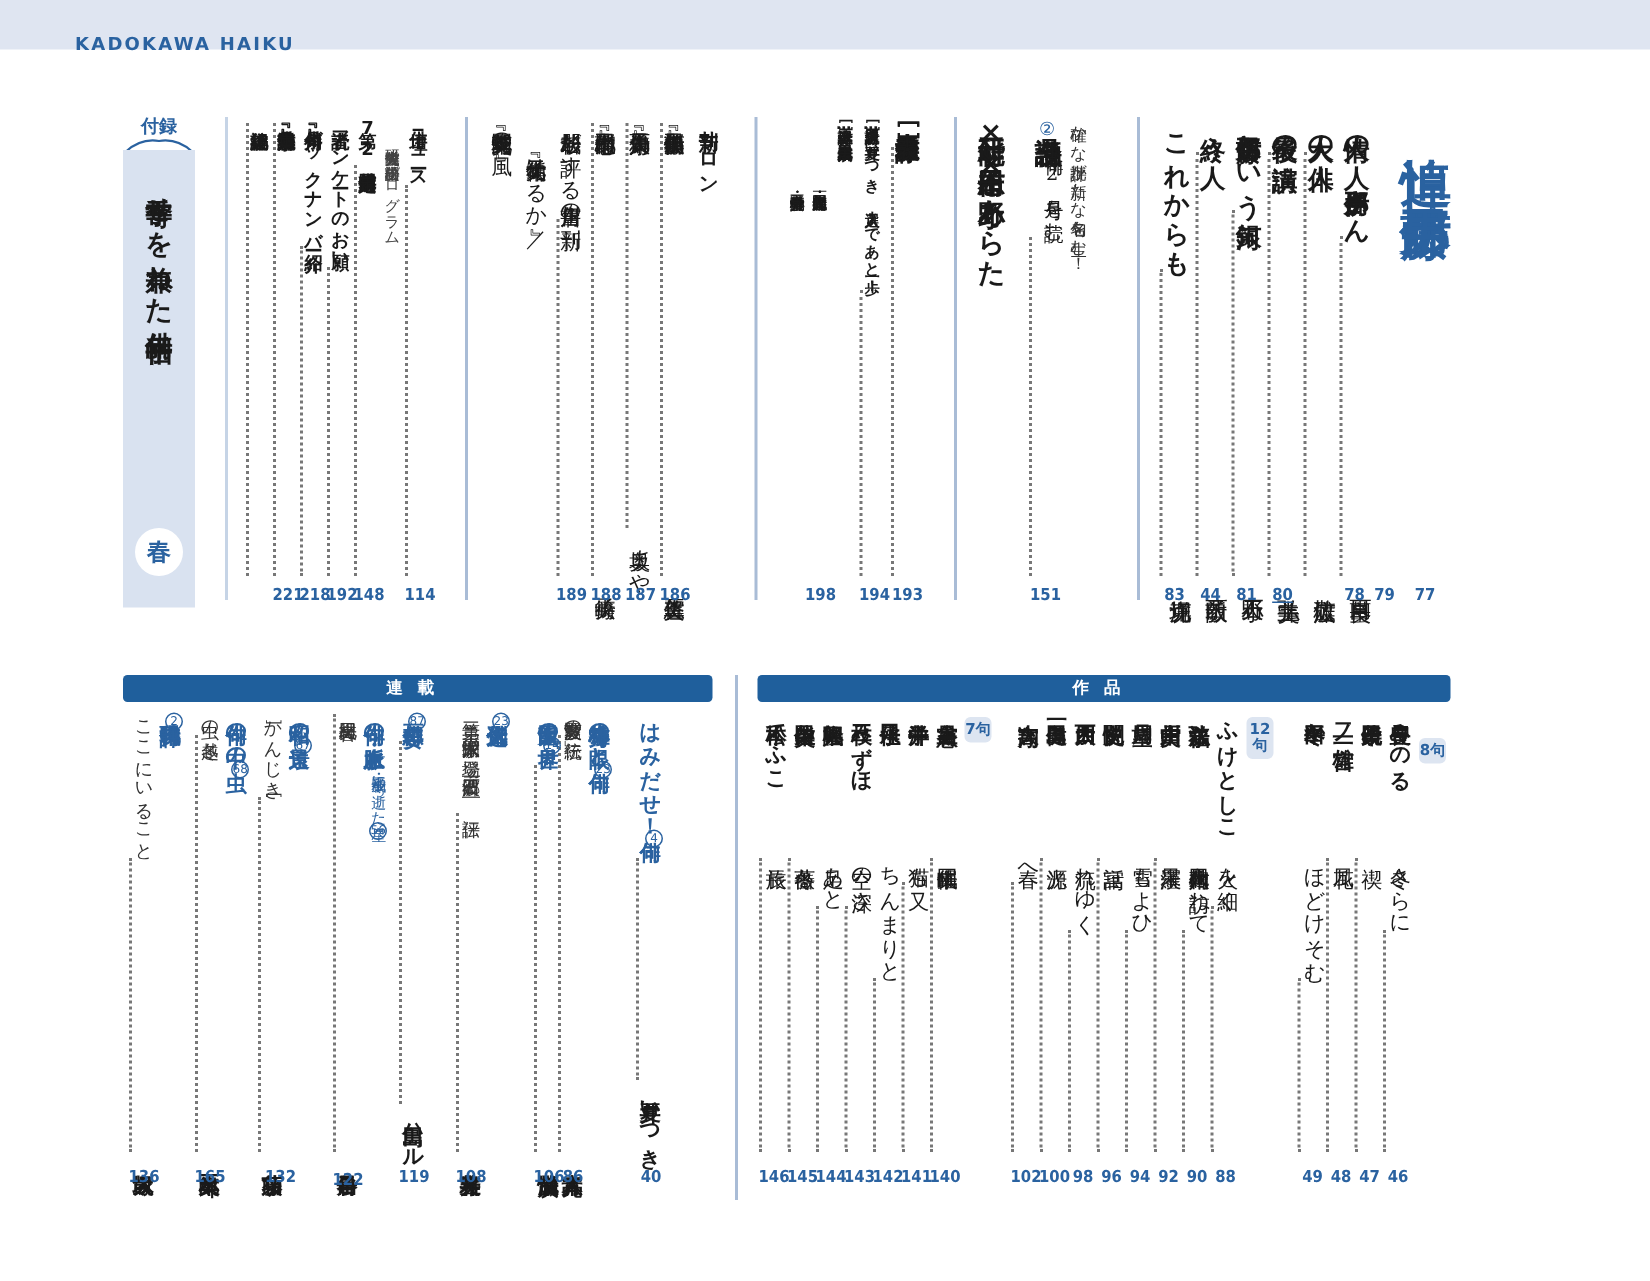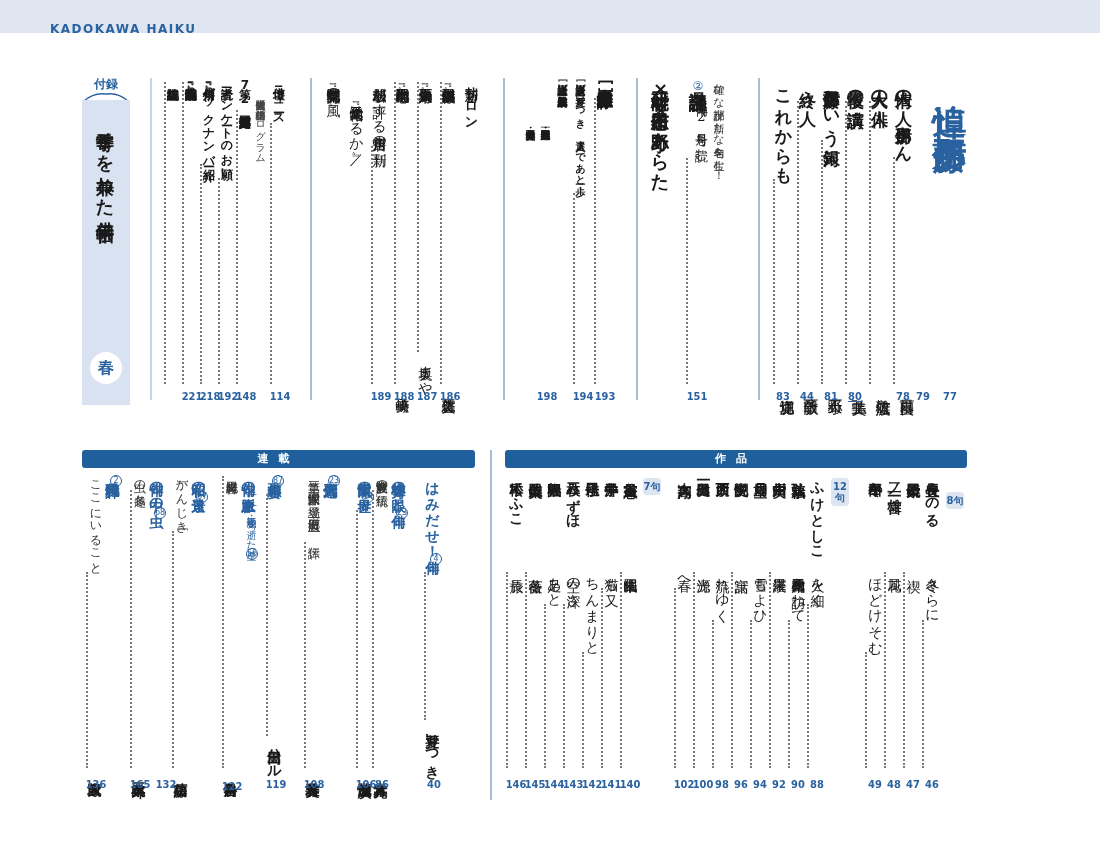--- a/index.html
+++ b/index.html
@@ -365,21 +365,21 @@
     <div class="pg" style="left: 217px; top: 780px;">122</div>
     <div class="col" style="left: 190px; top: 472px; height: 300px; display: flex;">
       <span class="bold blue" style="font-size: 14px;">昭和の遠景</span>
       <span class="circ">67</span>
     </div>
     <div class="col" style="left: 172px; top: 472px; height: 300px; display: flex;">
       <span class="serif" style="font-size: 12px; color: rgb(51, 51, 51);">［かんじき］</span>
       <span style="flex: 1 1 0%; border-left: 2px dotted rgb(119, 119, 119); margin: 4px 0px;"></span>
       <span class="bold" style="font-size: 14px;">須藤功</span>
     </div>
-    <div class="pg" style="left: 151px; top: 778px;">132</div>
+    <div class="pg" style="left: 172px; top: 778px;">132</div>
     <div class="col" style="left: 148px; top: 472px; height: 300px; display: flex;">
       <span class="bold blue" style="font-size: 14px;">俳句の中の虫</span>
       <span class="circ">68</span>
     </div>
     <div class="col" style="left: 130px; top: 472px; height: 300px; display: flex;">
       <span class="serif" style="font-size: 12px; color: rgb(51, 51, 51);">虫の越冬</span>
       <span style="flex: 1 1 0%; border-left: 2px dotted rgb(119, 119, 119); margin: 4px 0px;"></span>
       <span class="bold" style="font-size: 14px;">奥本大三郎</span>
     </div>
     <div class="pg" style="left: 125px; top: 778px;">165</div>

